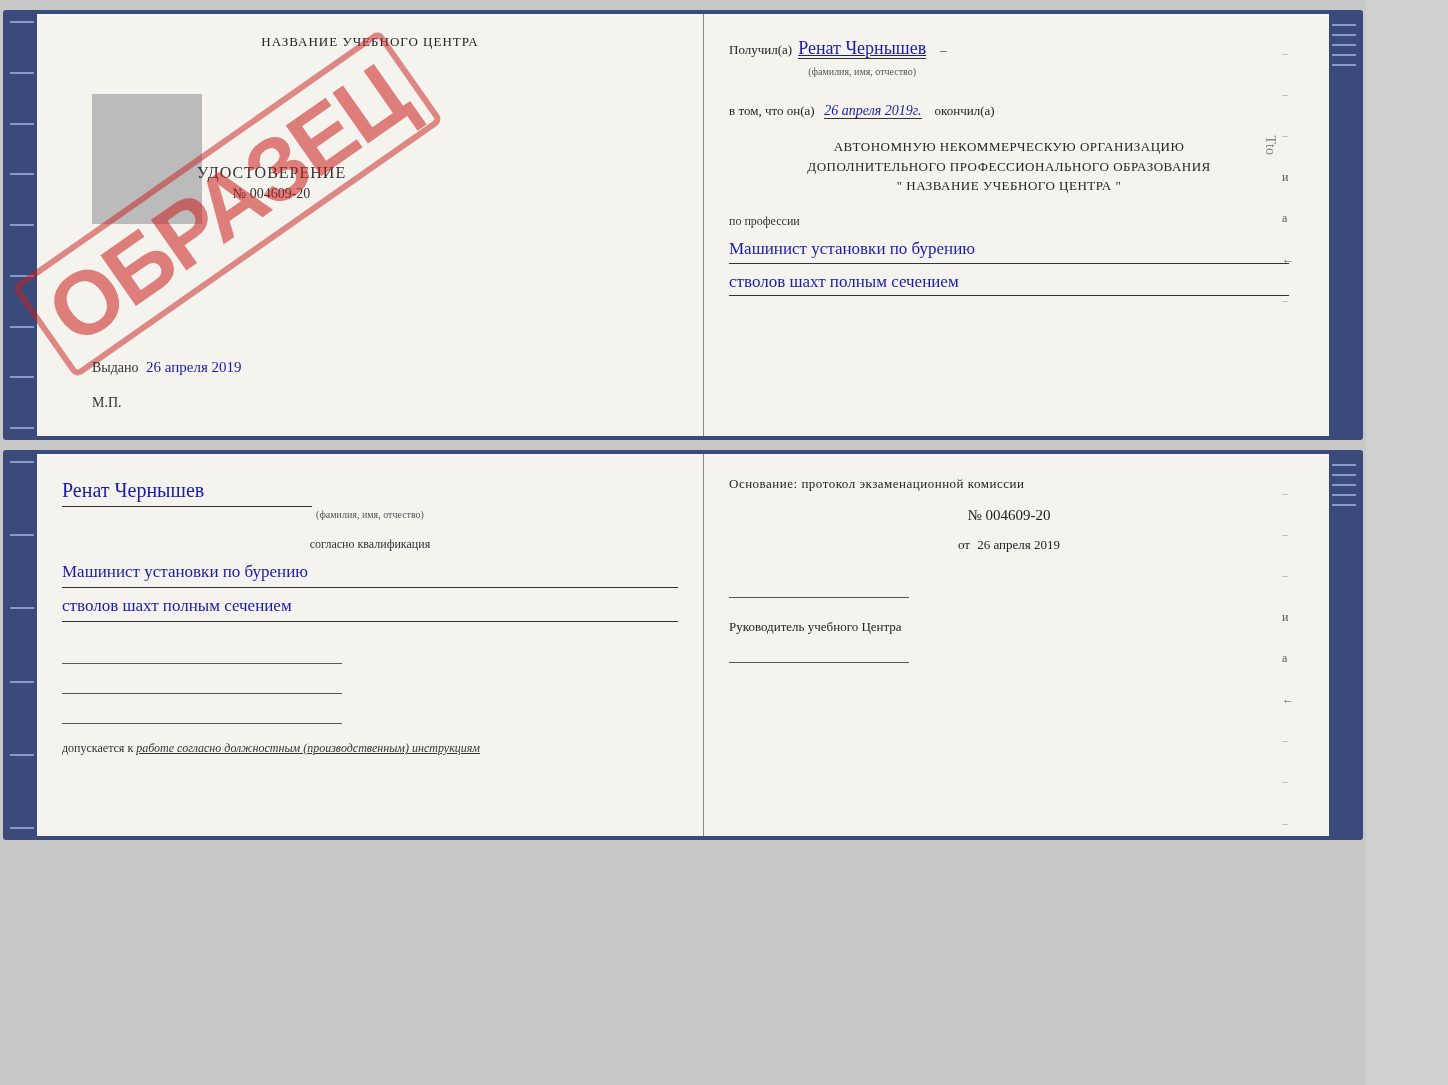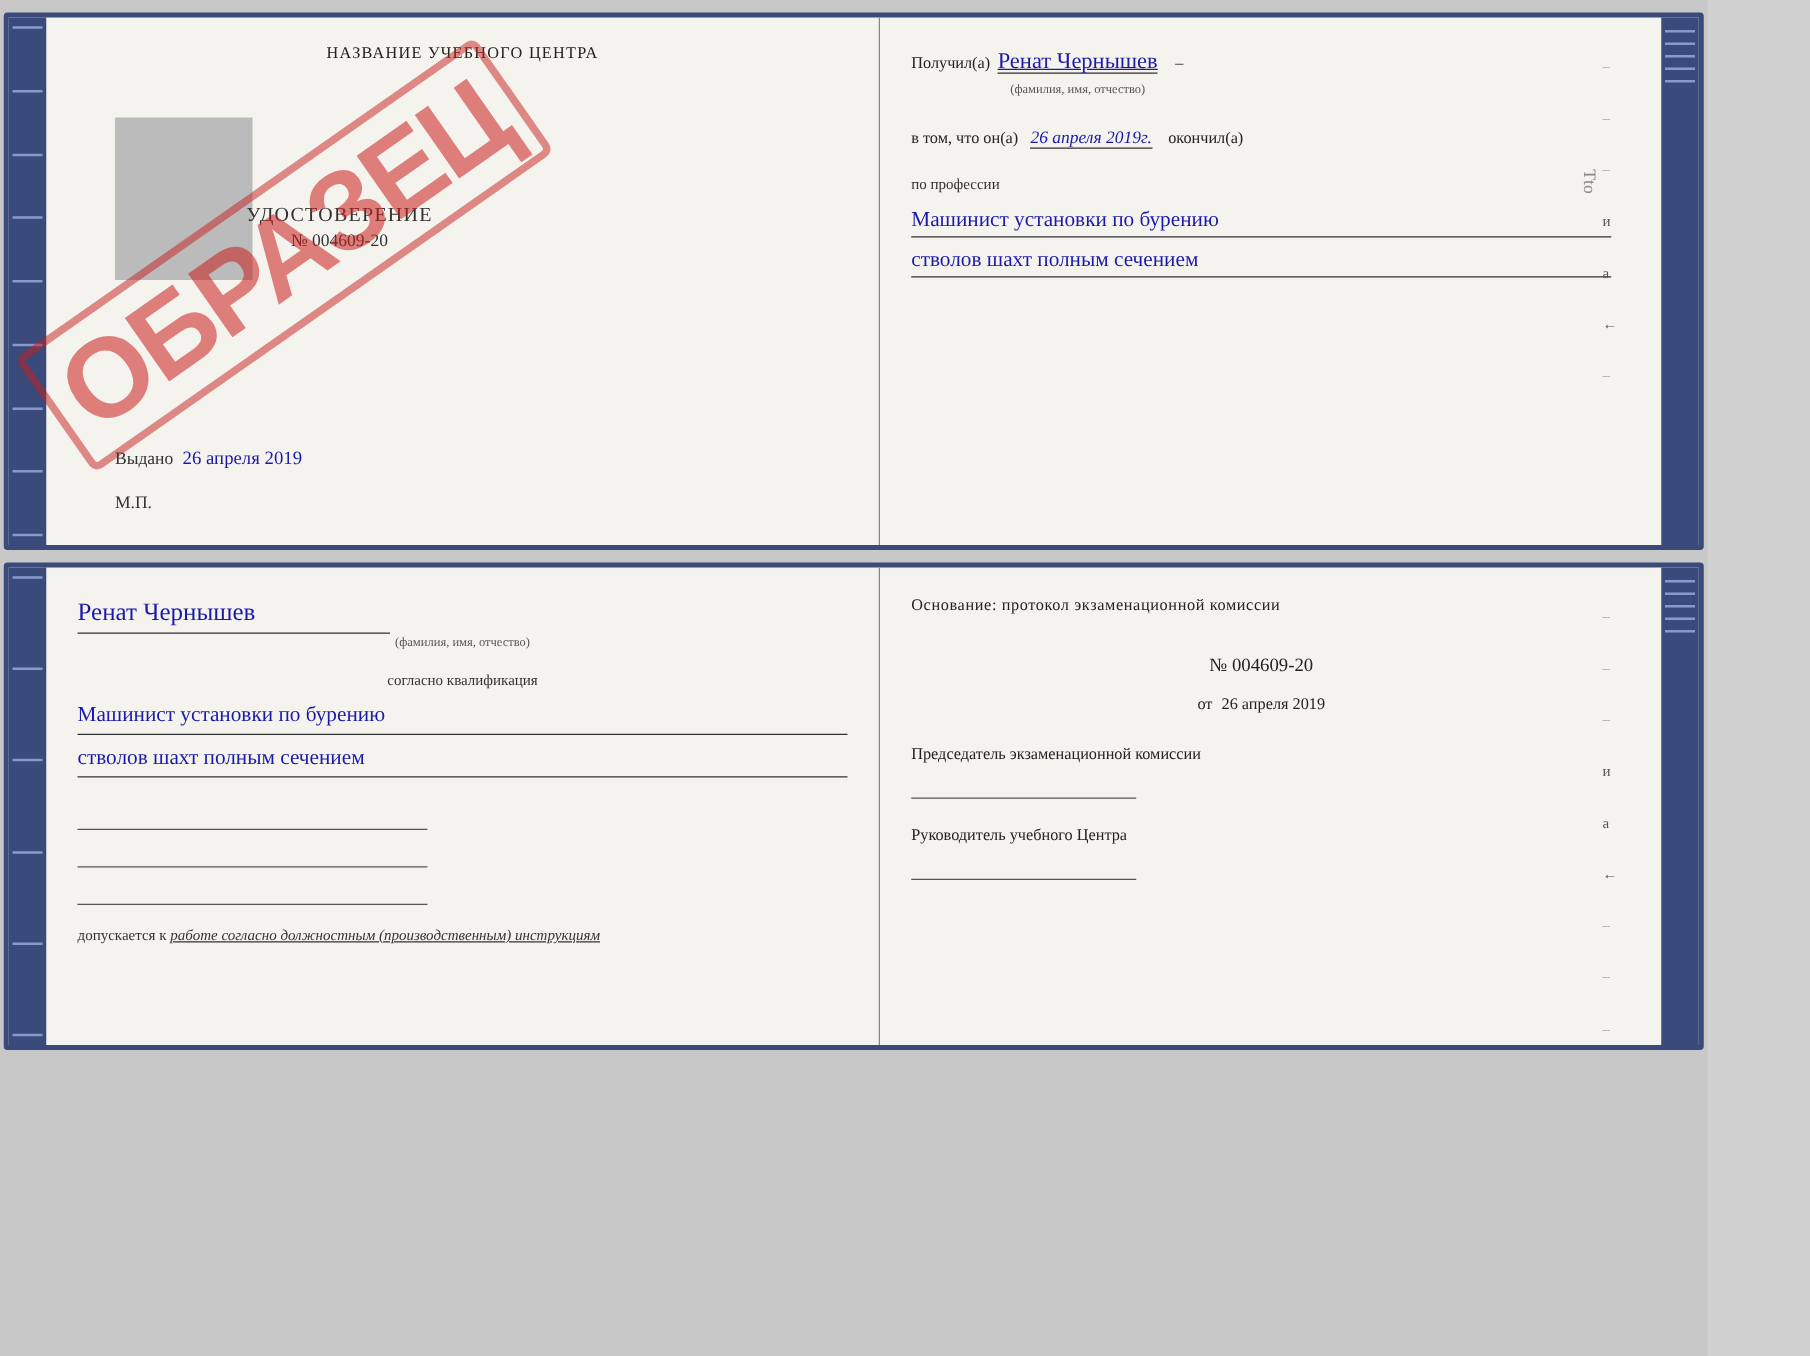--- a/index.html
+++ b/index.html
@@ -318,21 +318,21 @@
     }
 
     .dopuskaetsya-italic {
       font-style: italic;
       text-decoration: underline;
     }
 
     .osnovanie-title {
       font-size: 13px;
       letter-spacing: 0.5px;
-      margin-bottom: 26px;
+      margin-bottom: 8px;
     }
 
     .protocol-num {
       font-size: 15px;
       text-align: center;
       margin-bottom: 8px;
     }
 
     .protocol-date {
       font-size: 13px;
@@ -438,20 +438,25 @@
       </div>
 
       <div class="vtom-line">
         <span>в том, что он(а)</span>
         &nbsp;
         <span class="handwritten-date">26 апреля 2019г.</span>
         &nbsp;&nbsp;
         <span>окончил(а)</span>
       </div>
 
+      <div class="organization-block">
+        <div>АВТОНОМНУЮ НЕКОММЕРЧЕСКУЮ ОРГАНИЗАЦИЮ</div>
+        <div>ДОПОЛНИТЕЛЬНОГО ПРОФЕССИОНАЛЬНОГО ОБРАЗОВАНИЯ</div>
+        <div>" НАЗВАНИЕ УЧЕБНОГО ЦЕНТРА "</div>
+      </div>
 
       <div class="profession-block">
         <span class="profession-label">по профессии</span>
         <span class="profession-handwritten">Машинист установки по бурению</span>
         <span class="profession-handwritten">стволов шахт полным сечением</span>
       </div>
 
       <div class="right-edge-marks">
         <span class="edge-dash">–</span>
         <span class="edge-dash">–</span>
@@ -518,21 +523,20 @@
 
       <div class="osnovanie-title">Основание: протокол экзаменационной комиссии</div>
 
       <div class="protocol-num">№ 004609-20</div>
 
       <div class="protocol-date">
         <span>от</span>
         <span style="margin-left:4px;">26 апреля 2019</span>
       </div>
 
-      <div class="predsedatel-label">Председатель экзаменационной комиссии</div>
       <span class="underline-sig"></span>
 
       <div class="rukovoditel-label">Руководитель учебного Центра</div>
       <span class="underline-sig"></span>
 
       <div class="right-edge-marks">
         <span class="edge-dash">–</span>
         <span class="edge-dash">–</span>
         <span class="edge-dash">–</span>
         <span class="edge-dash" style="color:#555;">и</span>

